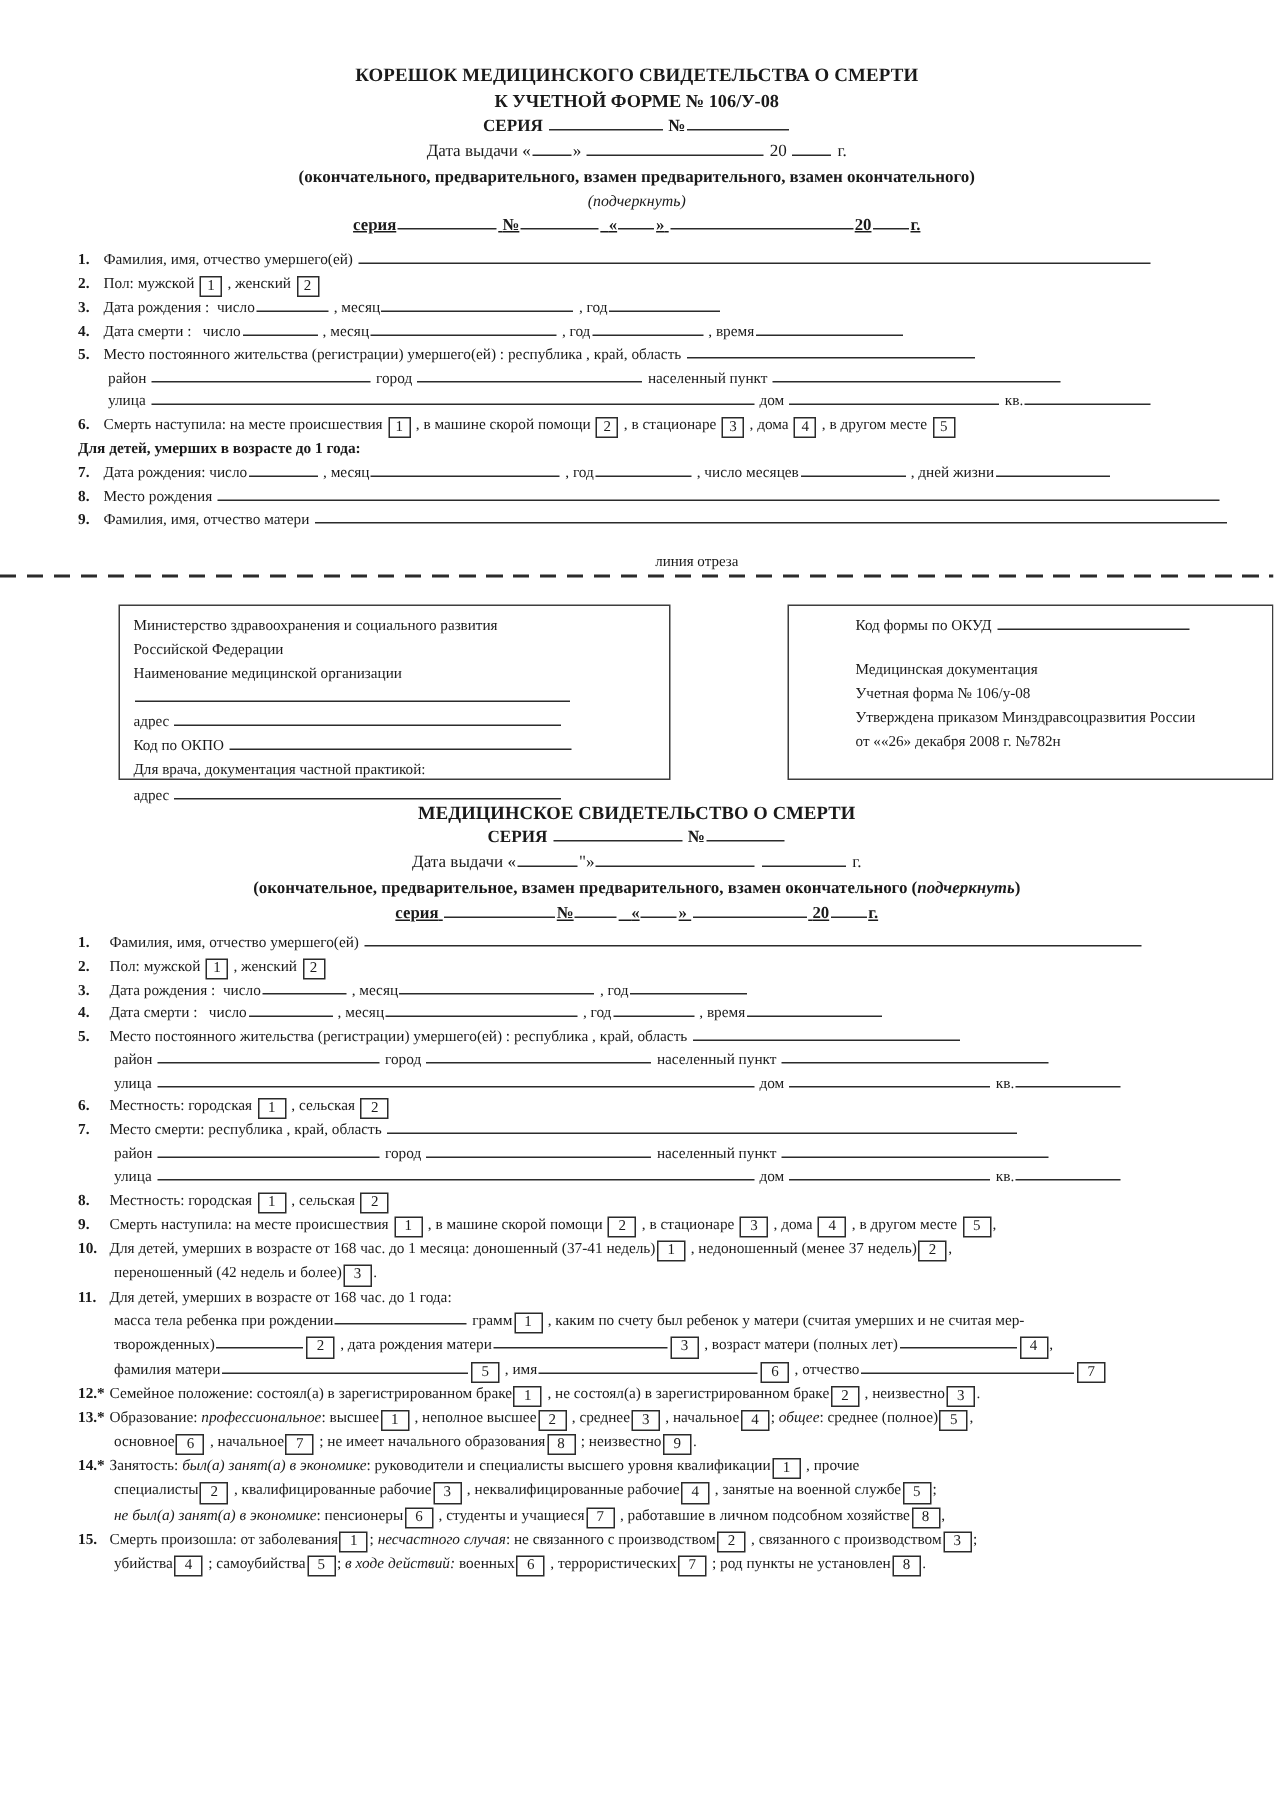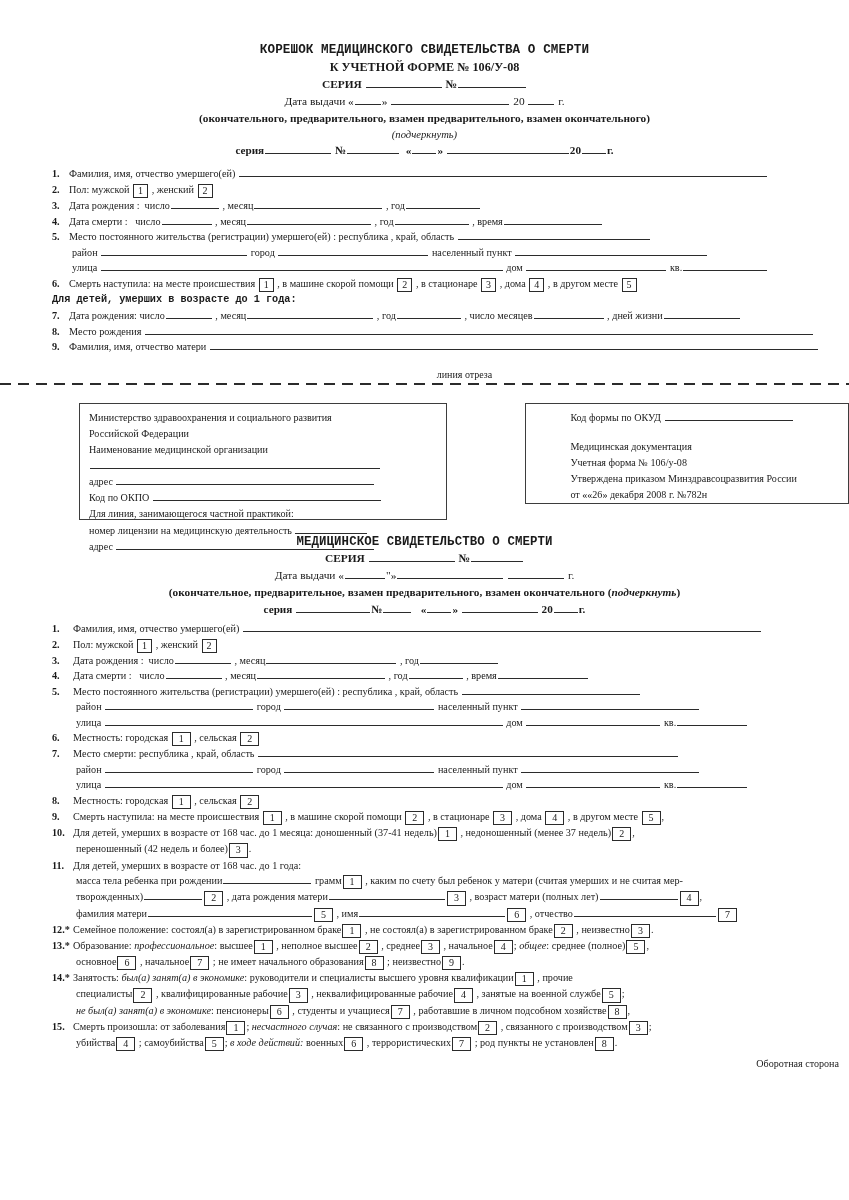--- a/index.html
+++ b/index.html
@@ -38,42 +38,42 @@
     line-height: 1.12;
     font-size: 10px;
     vertical-align: -1px;
     margin: 0 1px;
     background: #fff;
   }
   .bxw { min-width: 19px; }
 
   
   .hdr { text-align: center; }
-  .hdr .t1 { font-weight: bold; font-size: 12.6px; letter-spacing: .1px; line-height: 1.32; font-family: Liberation Mono, monospace; }
+  .hdr .t1 { font-weight: bold; font-size: 12.6px; letter-spacing: .1px; line-height: 1.32; }
   .hdr .t2 { font-weight: bold; font-size: 12.2px; line-height: 1.42; }
   .hdr .t3 { font-size: 11.4px; line-height: 1.5; }
   .hdr .t4 { font-weight: bold; font-size: 11.3px; line-height: 1.5; }
   .hdr .t5 { font-size: 10.6px; font-style: italic; line-height: 1.45; }
-  .hdr .t6 { font-weight: bold; font-size: 11.2px; line-height: 1.6; }
+  .hdr .t6 { font-weight: bold; font-size: 11.2px; line-height: 1.6; text-decoration: underline; }
 
   
   .items { margin-top: 6px; }
   .row { display: flex; align-items: baseline; line-height: 1.52; white-space: nowrap; }
   .num {
     flex: 0 0 auto;
     font-weight: bold;
     text-align: left;
     padding-right: 3px;
   }
   .numw { width: 17px; }
   .numw2 { width: 21px; }
   .body { flex: 1 1 auto; min-width: 0; }
   .ind { padding-left: 20px; }
   .ind2 { padding-left: 24px; }
-  .subhead { font-weight: bold; line-height: 1.6; font-family: Liberation Mono, monospace; }
+  .subhead { font-weight: bold; line-height: 1.6; }
 
   
   .cutwrap { margin-top: 14px; }
   .cutlabel { text-align: center; font-size: 10px; padding-left: 80px; }
   .cut {
     margin-top: 3px;
     height: 2px;
     background-image: repeating-linear-gradient(to right,
       #2b2b2b 0 11px, rgba(255,255,255,0) 11px 18px);
   }
@@ -83,21 +83,21 @@
   .boxL { width: 387px; margin-left: 79px; }
   .boxR { width: 340px; margin-left: 78px; }
   .frame {
     border: 1px solid #3d3d3d;
     padding: 6px 9px 7px 9px;
     font-size: 10.1px;
     line-height: 1.6;
     background: #fff;
   }
   .frame.left { height: 117px; }
-  .frame.right { height: 101px; padding-left: 44px; }
+  .frame.right { height: 117px; padding-left: 44px; }
 
   
   .foot { margin-top: 13px; font-size: 9.6px; }
   .footrule { width: 118px; border-top: 1px solid #4a4a4a; margin-bottom: 4px; }
   .backside { text-align: right; font-size: 10.1px; margin-top: 7px; padding-right: 10px; }
 </style>
 </head>
 <body>
 
 <div class="page">
@@ -256,25 +256,21 @@
         <div>Наименование  медицинской организации</div>
         <div><span class="u" style="width:290px"></span></div>
         <div>
           <span>адрес</span>
           <span class="u" style="width:258px"></span>
         </div>
         <div>
           <span> Код по ОКПО</span>
           <span class="u" style="width:228px"></span>
         </div>
-        <div>Для линия, занимающегося частной практикой:</div>
-        <div>
-          <span>номер лицензии на медицинскую деятельность</span>
-          <span class="u" style="width:72px"></span>
-        </div>
+        <div>Для врача, документация частной практикой:</div>
         <div>
           <span>адрес</span>
           <span class="u" style="width:258px"></span>
         </div>
       </div>
     </div>
     <div class="boxR">
       <div class="frame right">
         <div>
           <span>Код формы по ОКУД</span>
@@ -551,15 +547,14 @@
       <span class="body">
         <span>убийства</span><span class="bx bxw">4</span>
         <span>; самоубийства</span><span class="bx bxw">5</span><span>;</span>
         <span class="i">в ходе действий:</span><span> военных</span><span class="bx bxw">6</span>
         <span>, террористических</span><span class="bx bxw">7</span>
         <span>; род пункты не установлен</span><span class="bx bxw">8</span><span>.</span>
       </span>
     </div>
   </div>
 
-  <div class="backside">Оборотная сторона</div>
 
 </div>
 
 </body></html>

